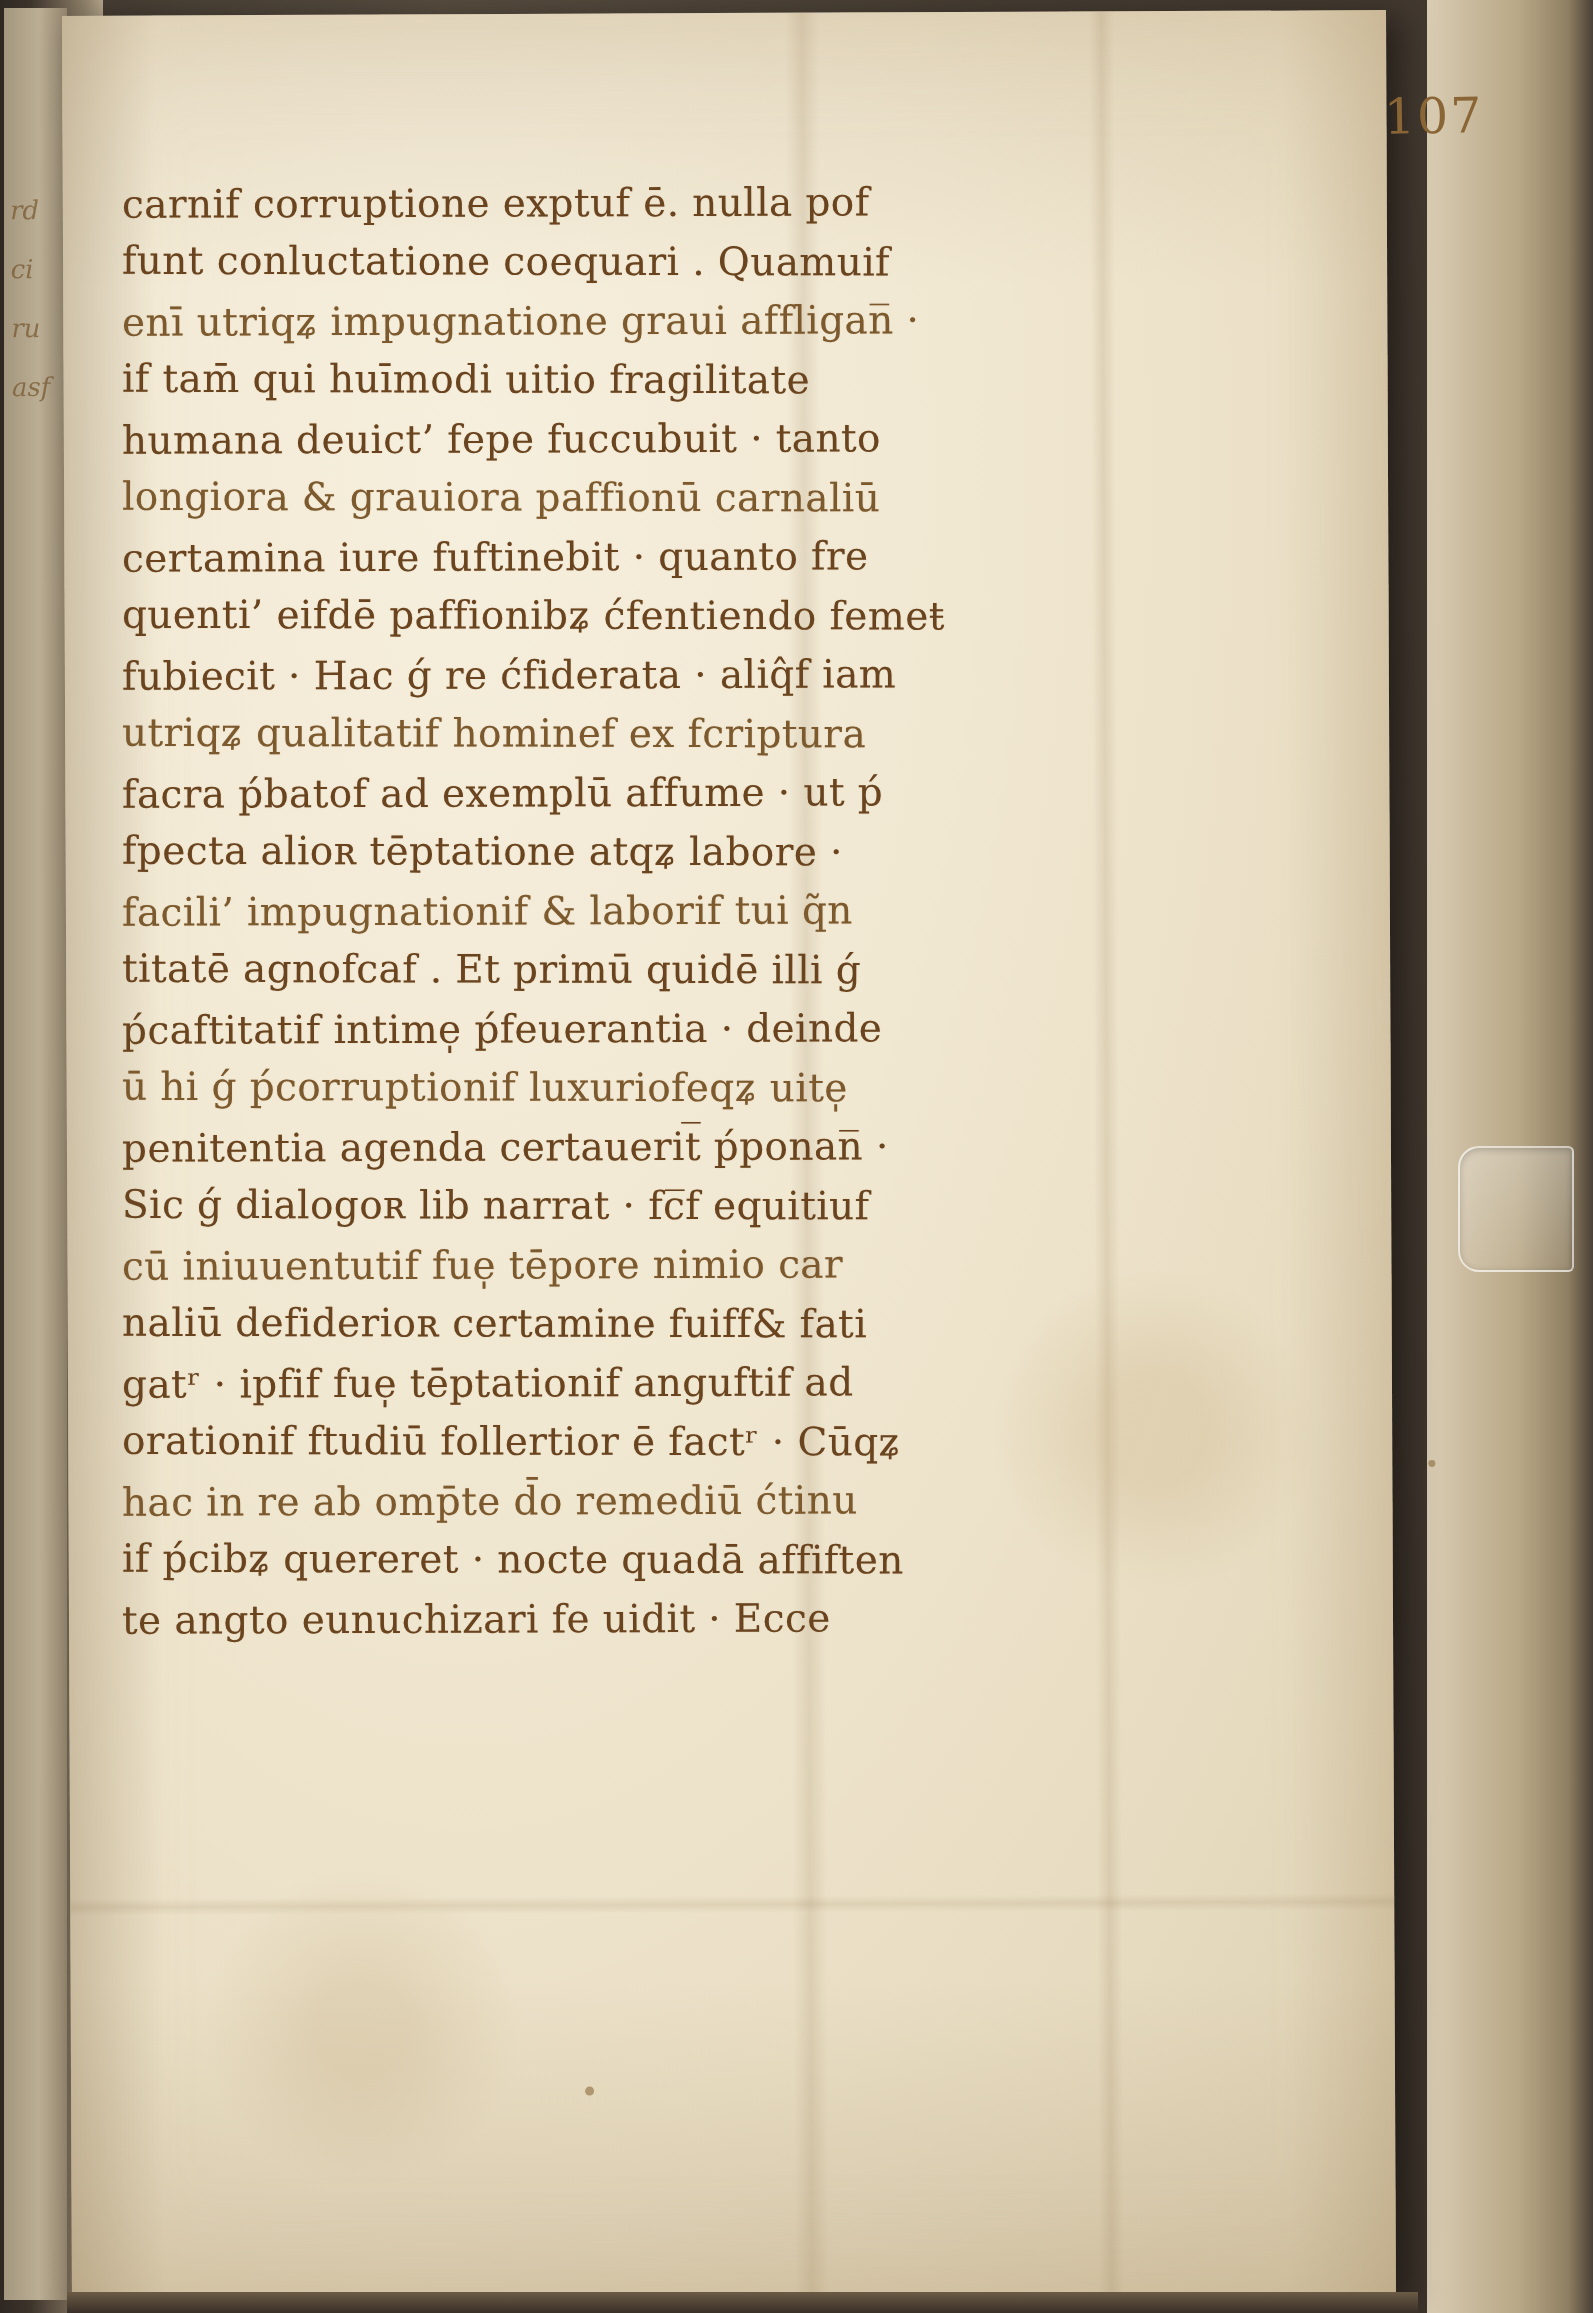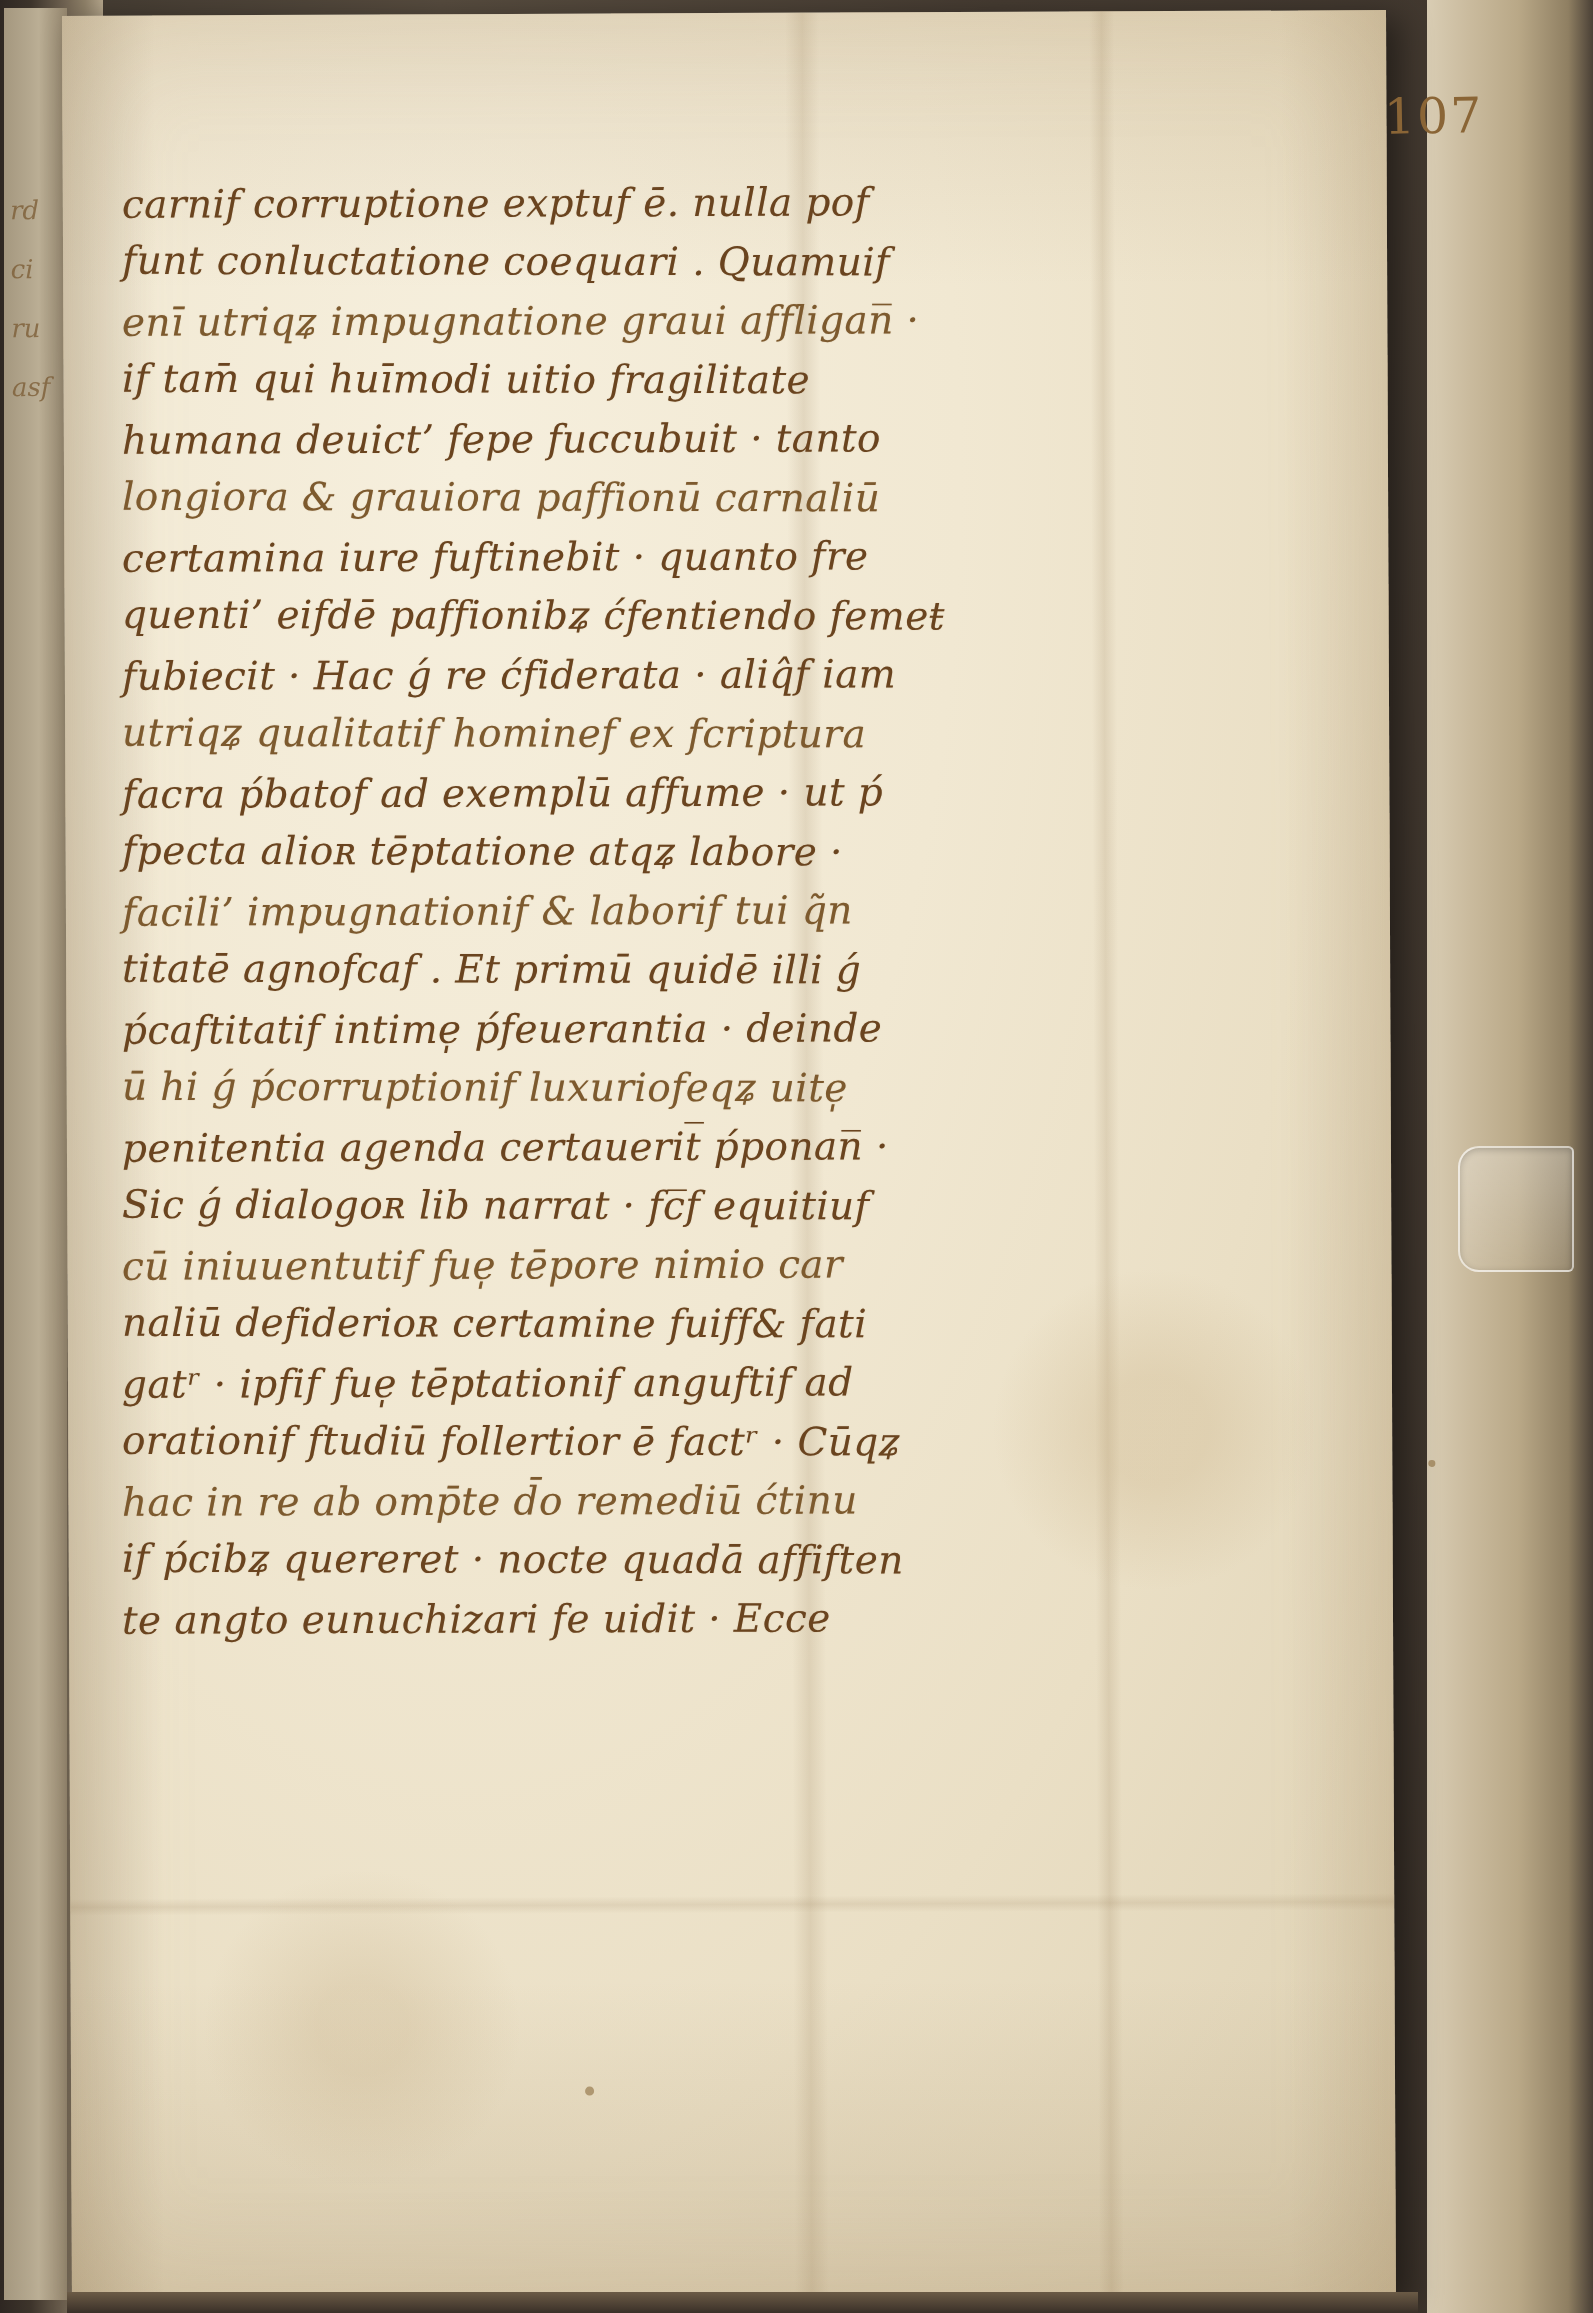--- a/index.html
+++ b/index.html
@@ -142,21 +142,20 @@
     font-family: "DejaVu Serif", serif;
     transform: rotate(-1deg);
   }
 
   
   .textblock {
     position: absolute;
     top: 173px;
     left: 122px;
     width: 1122px;
-    font-style: italic;
   }
   .line {
     color: #6f4a22;
     font-family: "DejaVu Serif", serif;
     font-size: 39px;
     line-height: 59px;
     white-space: pre;
     letter-spacing: 0.4px;
     text-shadow: 0 0 1px rgba(120,80,40,.35);
   }

